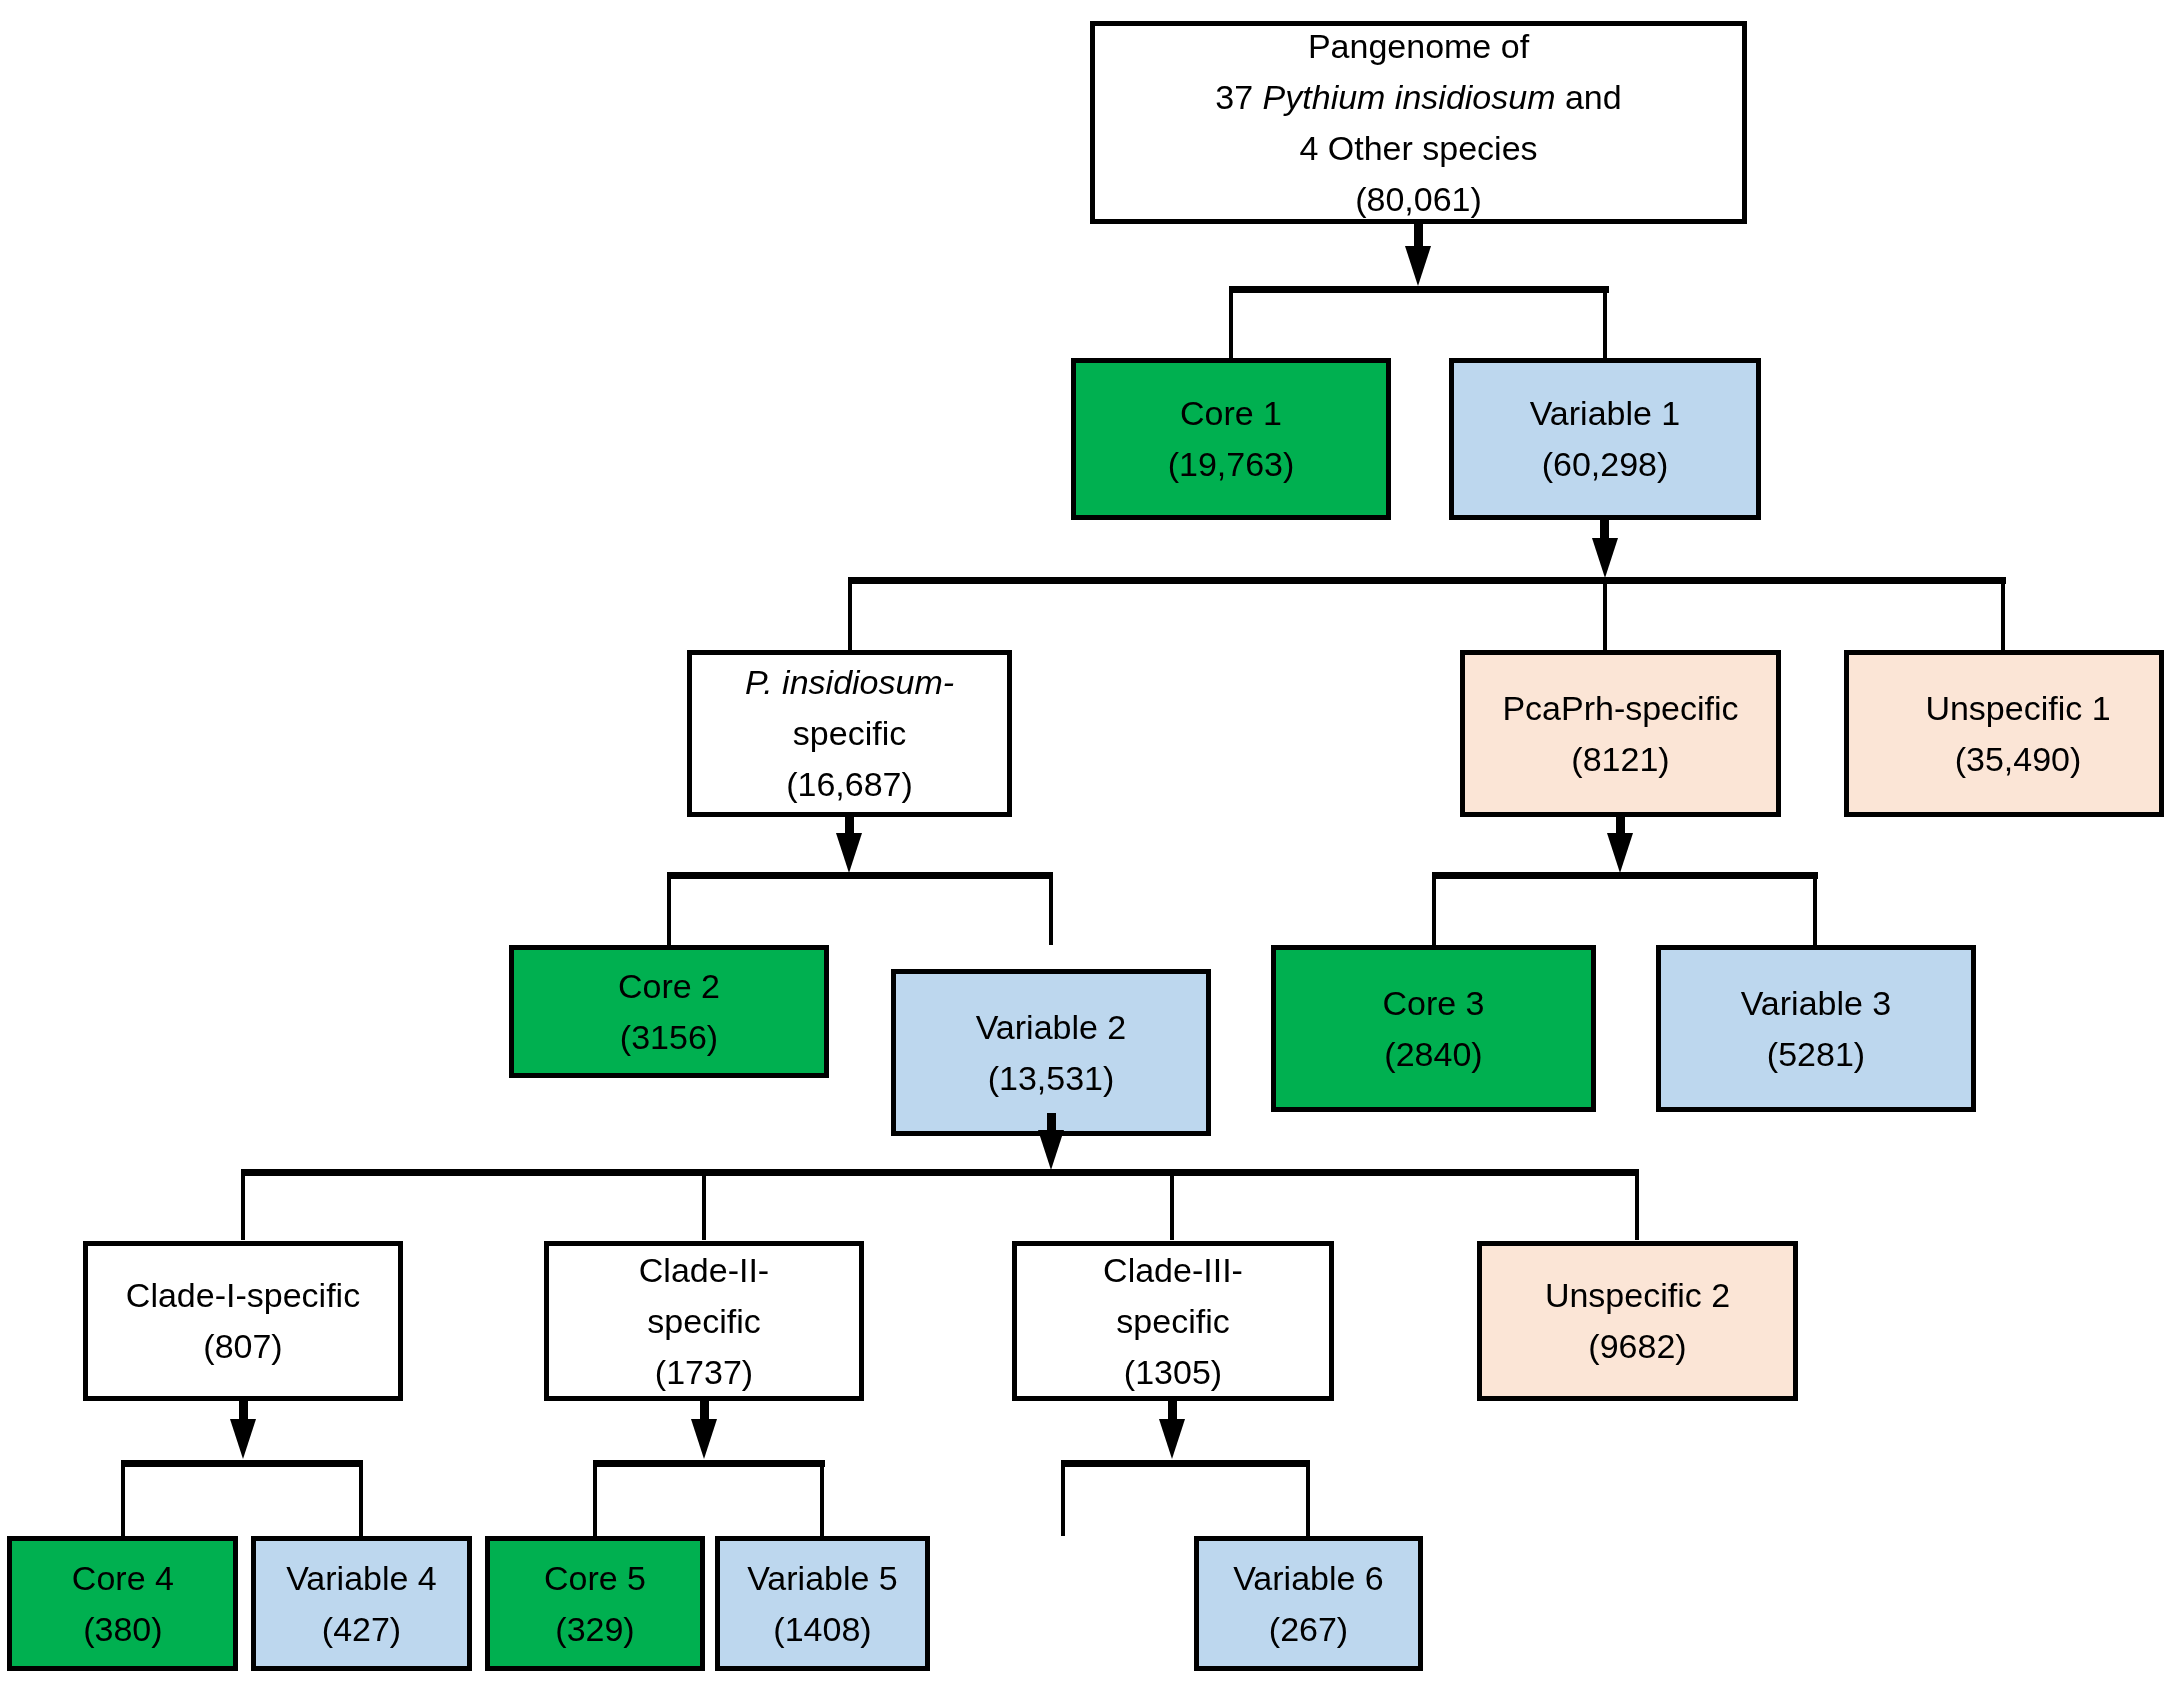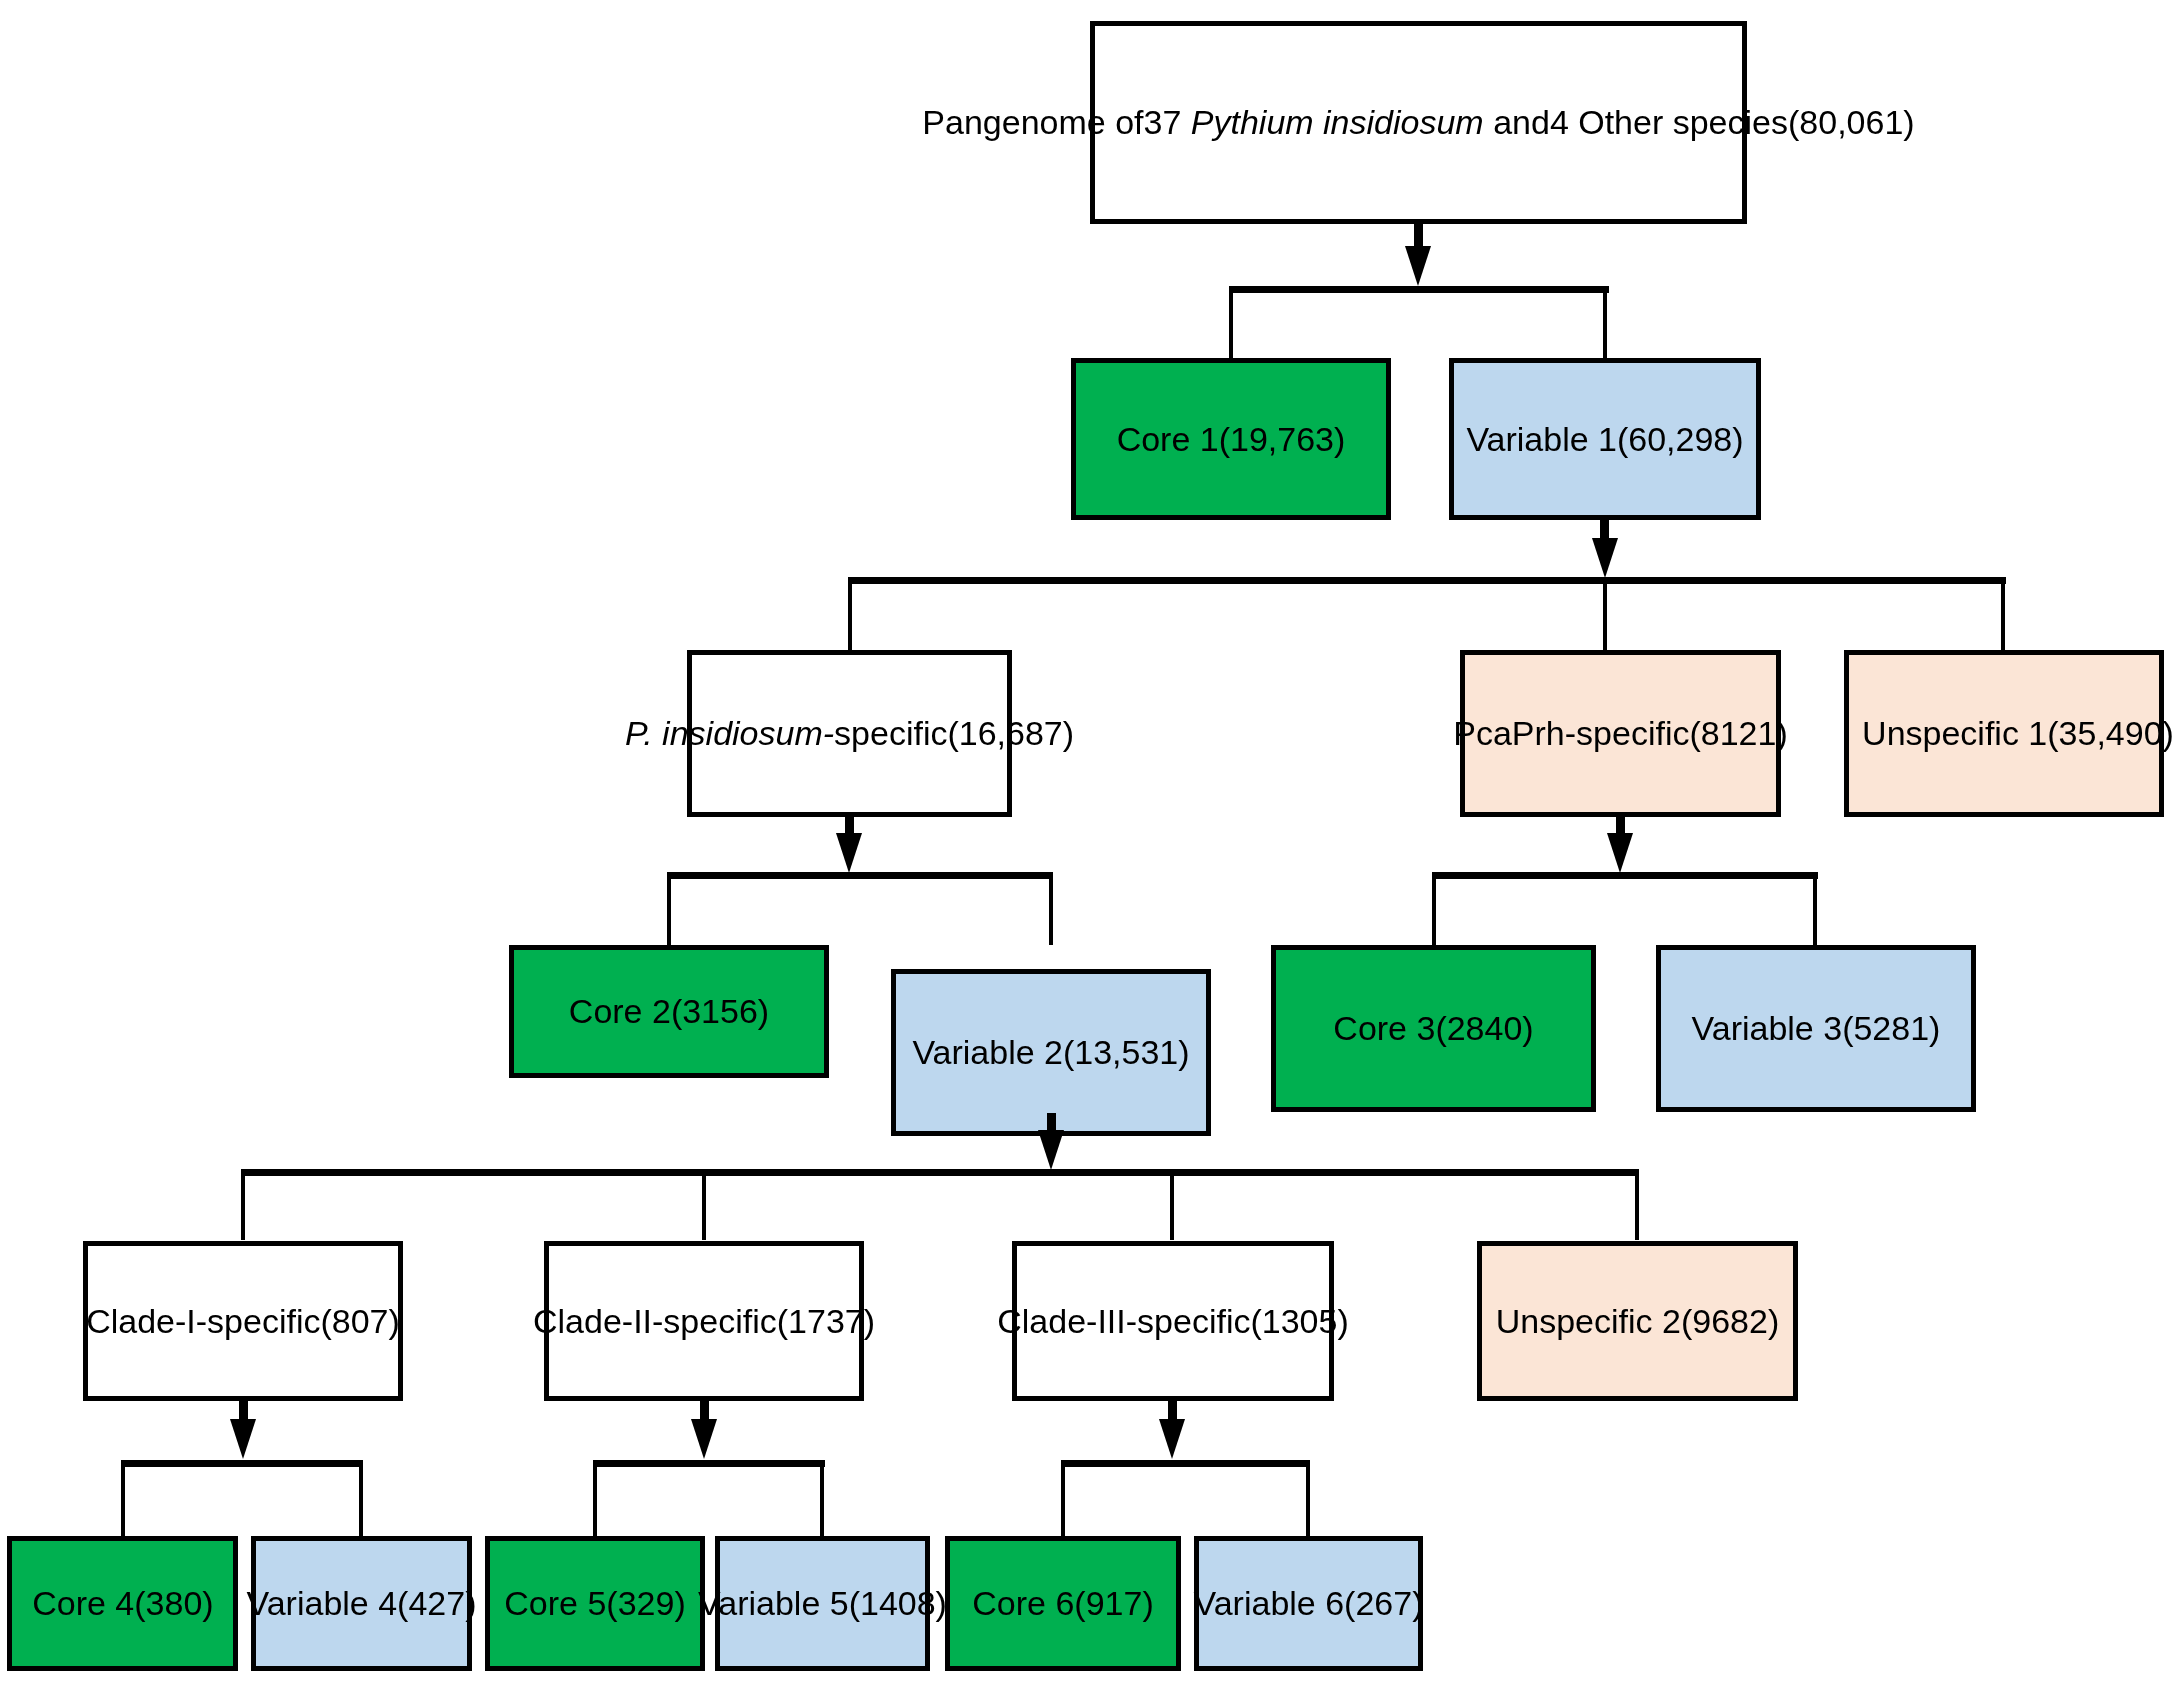--- a/index.html
+++ b/index.html
@@ -8,21 +8,21 @@
     width:2183px;height:1681px;
     background:#ffffff;
     font-family:"Liberation Sans", sans-serif;
     color:#000;
   }
   .box{
     position:absolute;
     box-sizing:border-box;
     border:5.4px solid #000;
     display:flex;
-    flex-direction:row;
+    flex-direction:column;
     align-items:center;
     justify-content:center;
     text-align:center;
     font-size:34px;
     line-height:51px;
     background:#fff;
   }
   .ln{display:block;white-space:nowrap;}
   .it{font-style:italic;}
   .hline,.vline,.shaft{position:absolute;background:#000;}
@@ -170,23 +170,19 @@
     <span class="ln">(427)</span>
   </div>
   <div class="box" style="left: 485px; top: 1536px; width: 220px; height: 135px; background: rgb(0, 176, 80);">
     <span class="ln">Core 5</span>
     <span class="ln">(329)</span>
   </div>
   <div class="box" style="left: 715px; top: 1536px; width: 215px; height: 135px; background: rgb(189, 215, 238);">
     <span class="ln">Variable 5</span>
     <span class="ln">(1408)</span>
   </div>
-  <div class="box" style="left: 945px; top: 1536px; width: 236px; height: 135px; background: rgb(0, 176, 80);">
-    <span class="ln">Core 6</span>
-    <span class="ln">(917)</span>
-  </div>
   <div class="box" style="left: 1194px; top: 1536px; width: 229px; height: 135px; background: rgb(189, 215, 238); text-align: right;">
     <span class="ln">Variable 6</span>
     <span class="ln">(267)</span>
   </div>
 
 </div>
 
 
 </body></html>

